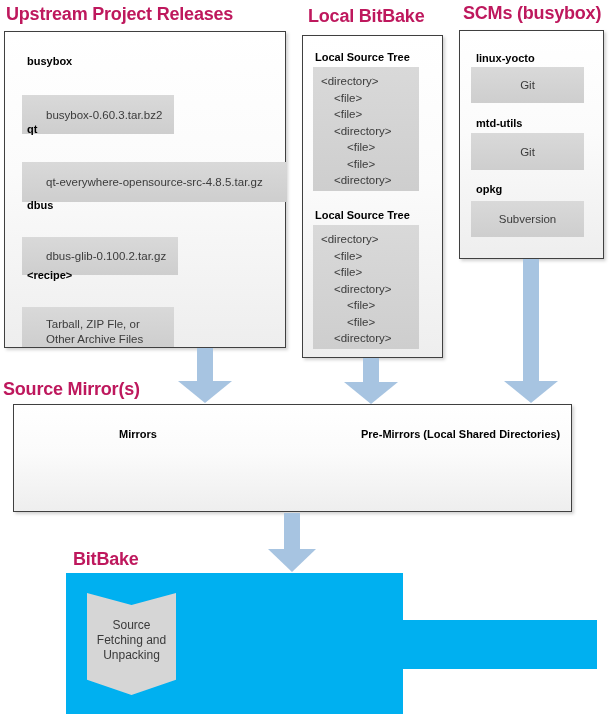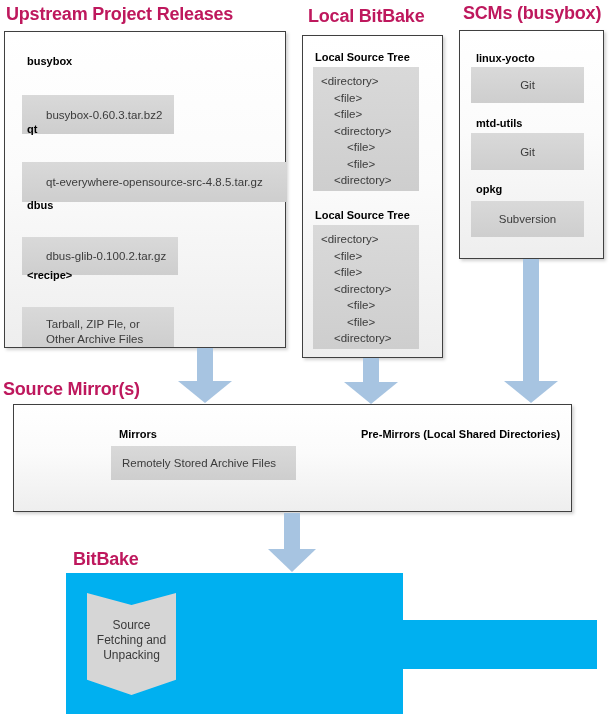--- a/index.html
+++ b/index.html
@@ -125,21 +125,20 @@
     <div class="stem" style="height:24px;"></div>
     <div class="head"></div>
   </div>
   <div class="arrow" style="left:504px;top:259px;width:54px;">
     <div class="stem" style="height:122px;"></div>
     <div class="head"></div>
   </div>
 
   <div class="outer-box" style="left:13px;top:404px;width:559px;height:108px;">
     <div class="lbl" style="left:105px;top:23px;">Mirrors</div>
-    <div class="gbox" style="left:97px;top:41px;width:185px;height:34px;padding-left:11px;">Remotely Stored Archive Files</div>
     <div class="lbl" style="left:303px;top:23px;padding-left:44px;">Pre-Mirrors (Local Shared Directories)</div>
   </div>
 
   <div class="arrow" style="left:268px;top:513px;width:48px;">
     <div class="stem" style="height:36px;"></div>
     <div class="head" style="border-left-width:24px;border-right-width:24px;border-top-width:23px;"></div>
   </div>
 
   <div class="blue-rect" style="left:66px;top:573px;width:337px;height:141px;"></div>
   <div class="blue-rect" style="left:403px;top:620px;width:194px;height:49px;"></div>

